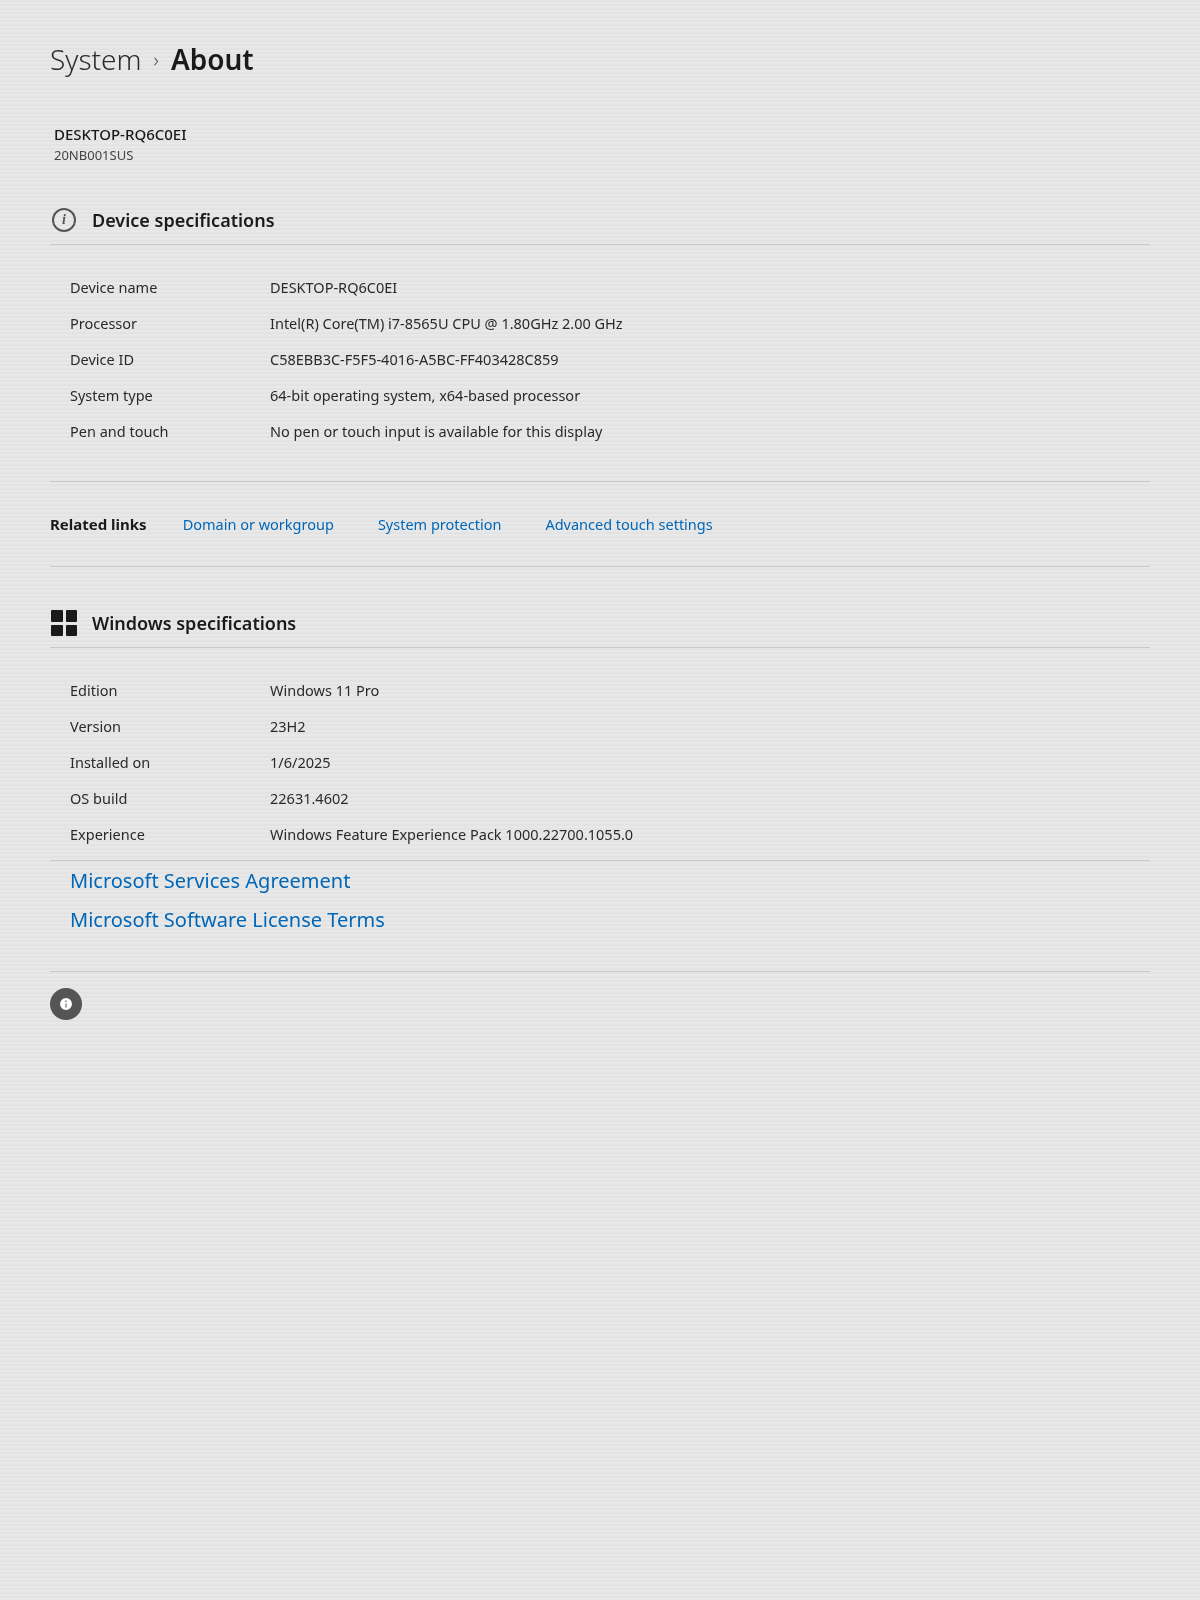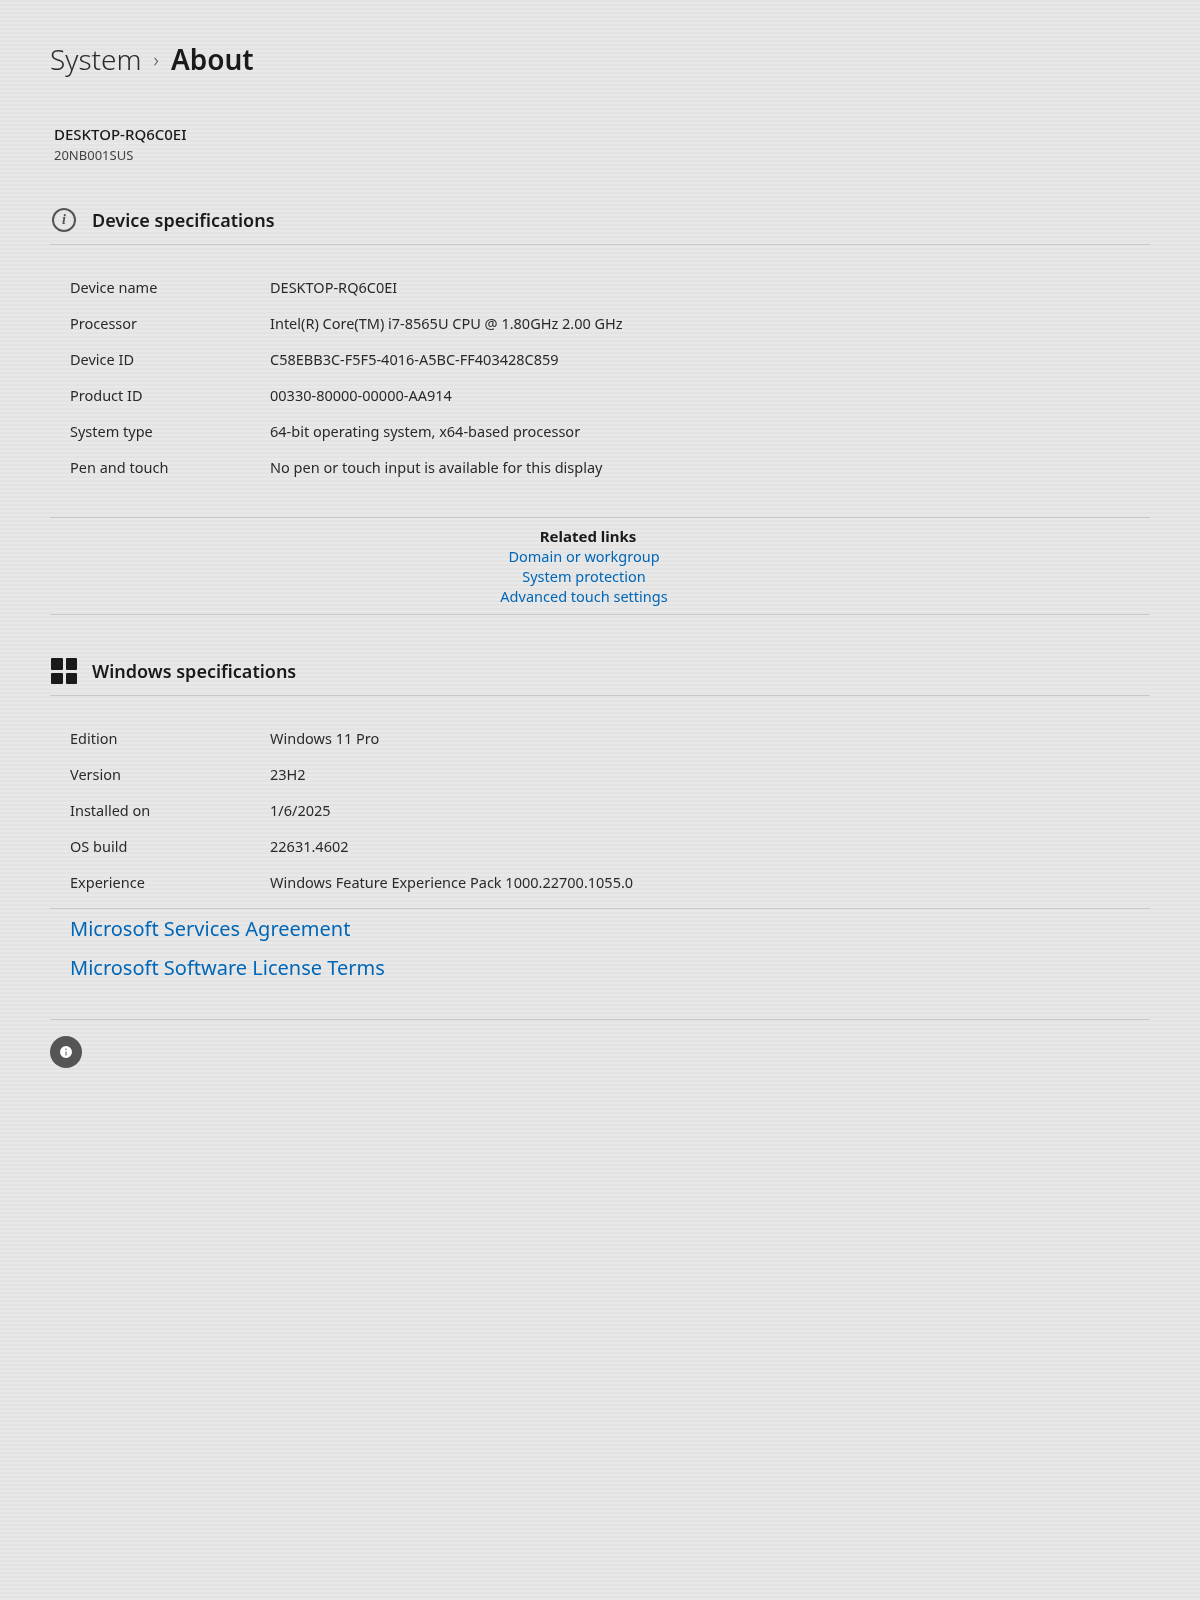--- a/index.html
+++ b/index.html
@@ -148,41 +148,41 @@
     .spec-value {
       font-size: 14.5px;
       color: #2a2a2a;
       flex: 1;
     }
 
     .related-links-section {
       display: flex;
       align-items: center;
       gap: 0;
-      padding: 8px 0;
+      padding: 32px 0;
       margin-bottom: 32px;
       border-top: 1px solid #c8c8c8;
       border-bottom: 1px solid #c8c8c8;
       flex-wrap: wrap;
-      flex-direction: column;
     }
 
     .related-links-label {
       font-size: 15px;
       font-weight: 700;
       color: #1a1a1a;
       margin-right: 24px;
     }
 
     .related-link {
       font-size: 14.5px;
       color: #0067b8;
       cursor: pointer;
       text-decoration: none;
       margin-right: 32px;
+      margin-left: 12px;
     }
 
     .windows-specs-table {
       padding-left: 20px;
     }
 
     .win-spec-row {
       display: flex;
       align-items: flex-start;
       padding: 8px 0;
@@ -271,24 +271,20 @@
       <span class="spec-label">Processor</span>
       <span class="spec-value">Intel(R) Core(TM) i7-8565U CPU @ 1.80GHz   2.00 GHz</span>
     </div>
 
 
     <div class="spec-row">
       <span class="spec-label">Device ID</span>
       <span class="spec-value">C58EBB3C-F5F5-4016-A5BC-FF403428C859</span>
     </div>
 
-    <div class="spec-row">
-      <span class="spec-label">Product ID</span>
-      <span class="spec-value">00330-80000-00000-AA914</span>
-    </div>
 
     <div class="spec-row">
       <span class="spec-label">System type</span>
       <span class="spec-value">64-bit operating system, x64-based processor</span>
     </div>
 
     <div class="spec-row">
       <span class="spec-label">Pen and touch</span>
       <span class="spec-value">No pen or touch input is available for this display</span>
     </div>

